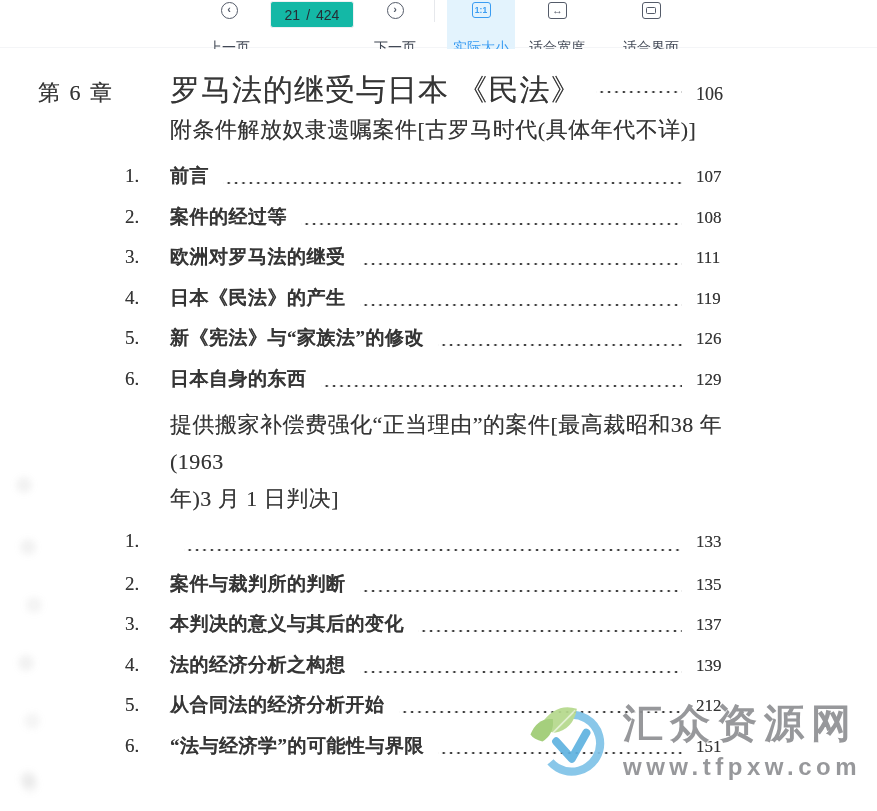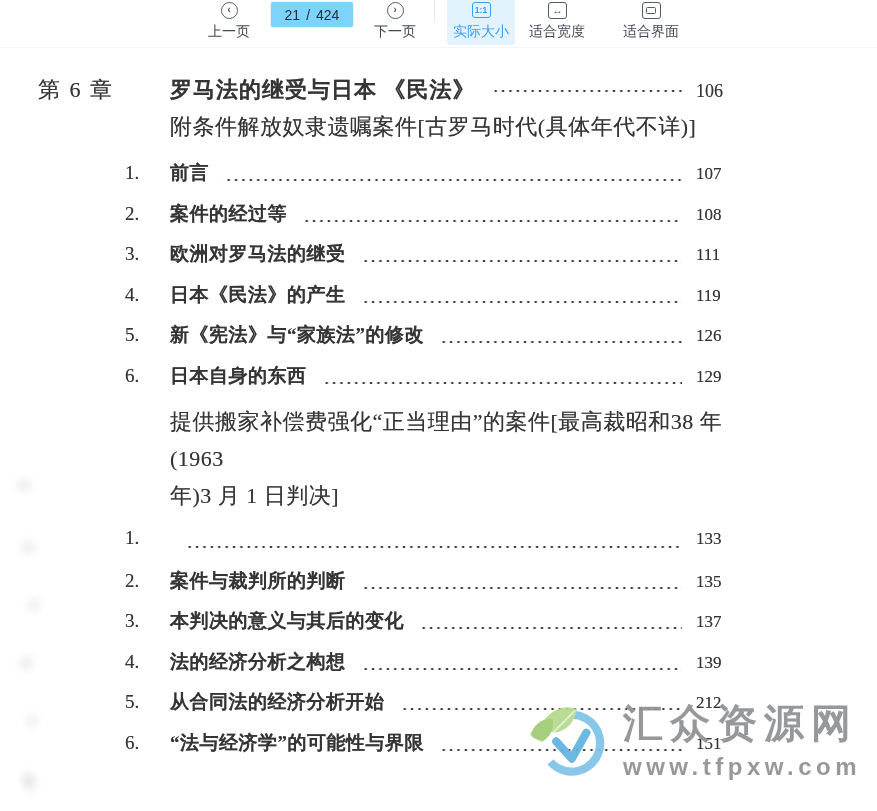--- a/index.html
+++ b/index.html
@@ -6,27 +6,27 @@
   html,body { width:877px; height:811px; background:#fff; overflow:hidden;
               font-family:"Liberation Sans", sans-serif; }
 
   
   .toolbar { position:absolute; top:0; left:0; width:877px; height:48px;
              background:#fff; border-bottom:1px solid #f4f5f7;
              display:flex; align-items:flex-start; padding-left:202px; }
   .tb-group { display:flex; flex-direction:column; align-items:center;
               margin-top:-3px; padding:3px 6px 4px; cursor:pointer; }
   .tb-icon { width:20px; height:20px; display:flex; align-items:center; justify-content:center; }
-  .tb-label { font-size:14px; color:#414855; margin-top:3px; white-space:nowrap; }
+  .tb-label { font-size:14px; color:#414855; margin-top:19px; white-space:nowrap; }
   .circle-btn { width:17px; height:17px; border:1.6px solid #545b69; border-radius:50%;
                 display:flex; align-items:center; justify-content:center;
                 color:#545b69; font-size:11px; font-weight:bold; line-height:1; }
   .chev { margin-top:-1px; }
   .page-box { height:27px; min-width:84px; margin:1px 14px 0; padding:0 10px;
-              background:#7dd3fc; border:1px solid #eef0f3; border-radius:3px;
+              background:#14b8a6; border:1px solid #eef0f3; border-radius:3px;
               display:flex; align-items:center; justify-content:center;
               font-size:14px; color:#272c36; gap:6px; }
   .tb-divider { width:1px; height:22px; background:#e6e8ec; margin:0 12px; }
   .tb-active { background:#e3f3fd; border-radius:4px; }
   .tb-active .tb-label { color:#3a9cf2; }
   .icon-11 { width:19px; height:16px; border:1.6px solid #3a9cf2; border-radius:3px;
              color:#3a9cf2; font-size:8.5px; font-weight:bold;
              display:flex; align-items:center; justify-content:center; letter-spacing:0; }
   .icon-box { width:19px; height:17px; border:1.6px solid #545b69; border-radius:3px;
               display:flex; align-items:center; justify-content:center; color:#545b69; }
@@ -35,21 +35,21 @@
 
   
   .page { position:absolute; top:49px; left:0; width:800px; height:762px;
           background:#fff; color:#353535;
           font-family:"Liberation Serif", serif; }
   .page-inner { padding:24px 66px 0 38px; }
   .scan-text { text-shadow:0 0 0.5px rgba(45,45,45,0.55); }
 
   .chap-row { display:flex; align-items:baseline; line-height:34px; }
   .chap-no { flex:none; width:132px; font-size:22px; letter-spacing:2px; }
-  .chap-title { flex:none; font-size:22px; font-weight:bold; letter-spacing:1px; }
+  .chap-title { flex:none; font-size:30px; font-weight:normal; letter-spacing:1px; }
   .chap-page { flex:none; width:46px; font-size:18px; padding-left:8px; }
 
   .leader { flex:1 1 auto; min-width:18px; height:8px; align-self:center;
             margin:0 6px 0 14px;
             background-image:radial-gradient(circle, #3d3d3d 1.25px, transparent 1.55px);
             background-size:7.4px 8px; background-repeat:repeat-x; background-position:2px 55%; }
 
   .chap-sub { margin:0 0 0 132px; font-size:22px; line-height:37px;
               letter-spacing:0.5px; max-width:648px; }
 

